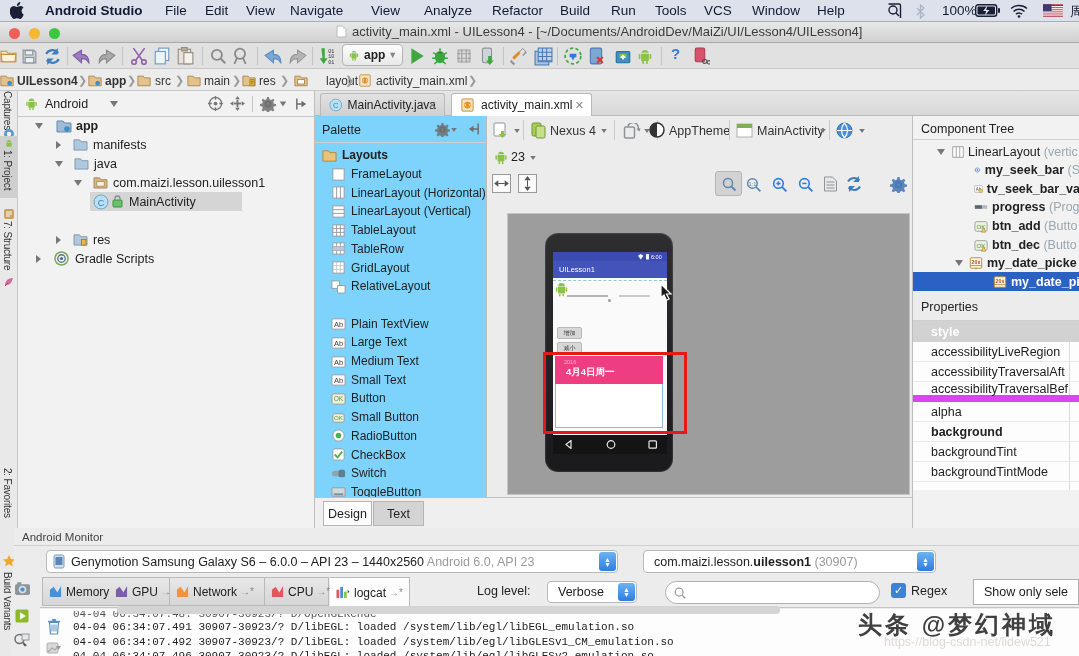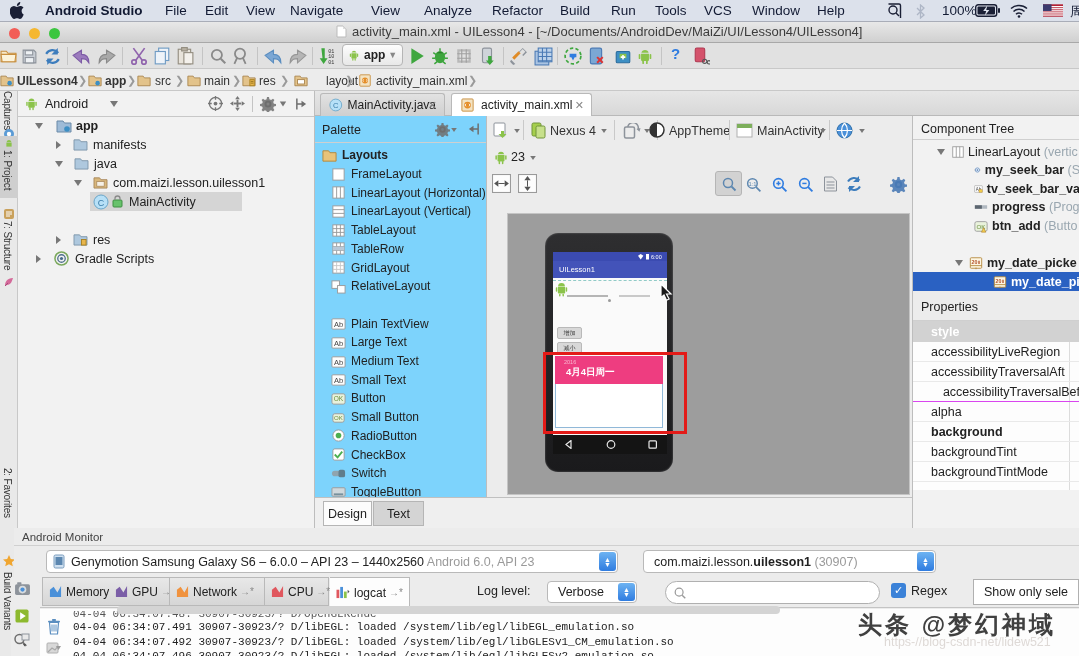--- a/index.html
+++ b/index.html
@@ -776,20 +776,28 @@
       <span style="margin-left:4px;">progress <span style="font-weight:normal;color:#9aa7b0;">(Prog</span></span>
     </div>
   <div class="crow" style="left:0;top:100.4px;width:167px;font-weight:bold;">
       <svg style="margin-left:61px;" width="14" height="14" viewBox="0 0 16 16">
         <rect x="1" y="3" width="14" height="11" rx="2" fill="#e9f2dc" stroke="#9a9a9a"></rect>
         <text x="8" y="11" text-anchor="middle" font-size="7" fill="#6b8f3e" font-weight="normal">OK</text>
         <path d="M11 10l2.5 5h-5z" fill="#f7d24c" stroke="#b3873a" stroke-width="0.8"></path>
       </svg>
       <span style="margin-left:4px;">btn_add <span style="font-weight:normal;color:#9aa7b0;">(Butto</span></span>
     </div>
+  <div class="crow" style="left:0;top:119px;width:167px;font-weight:bold;">
+      <svg style="margin-left:61px;" width="14" height="14" viewBox="0 0 16 16">
+        <rect x="1" y="3" width="14" height="11" rx="2" fill="#e9f2dc" stroke="#9a9a9a"></rect>
+        <text x="8" y="11" text-anchor="middle" font-size="7" fill="#6b8f3e" font-weight="normal">OK</text>
+        <path d="M11 10l2.5 5h-5z" fill="#f7d24c" stroke="#b3873a" stroke-width="0.8"></path>
+      </svg>
+      <span style="margin-left:4px;">btn_dec <span style="font-weight:normal;color:#9aa7b0;">(Butto</span></span>
+    </div>
   <div class="crow" style="left:0;top:137.6px;width:167px;font-weight:bold;">
       <span class="trid" style="margin-left:42px;"></span>
       <svg style="margin-left:6px;" width="14" height="14" viewBox="0 0 16 16">
         <rect x="1.5" y="2" width="13" height="12" rx="1" fill="#fdf6e3" stroke="#b3873a"></rect>
         <text x="8" y="9" text-anchor="middle" font-size="6" fill="#b3522a" font-weight="bold">20॥</text>
         <path stroke="#b3873a" d="M1.5 11h13"></path>
         <path fill="#b3873a" d="M7 13.5h2l-1 2z"></path>
       </svg>
       <span style="margin-left:4px;">my_date_picke</span>
     </div>
@@ -810,21 +818,21 @@
   <div style="position:absolute;left:156px;top:205px;width:1px;height:169px;background:#dcdcdc;"></div>
   <div class="crow" style="left:0;top:205px;width:167px;height:21px;background:#d2d2d2;color:#fff;font-weight:bold;">
       <span style="margin-left:18px;">style</span>
     </div>
   <div class="crow" style="left:0;top:226px;width:167px;height:20px;border-bottom:1px solid #e9e9e9;">
       <span style="margin-left:18px;">accessibilityLiveRegion</span>
     </div>
   <div class="crow" style="left:0;top:246px;width:167px;height:20px;border-bottom:1px solid #e9e9e9;">
       <span style="margin-left:18px;">accessibilityTraversalAft</span>
     </div>
-  <div class="crow" style="left:0;top:266px;width:167px;height:20px;border-bottom:1px solid #d946ef;justify-content:flex-end;">
+  <div class="crow" style="left:0;top:266px;width:167px;height:20px;border-bottom:7px solid #d946ef;">
       <span style="margin-left:18px;">accessibilityTraversalBef</span>
     </div>
   <div class="crow" style="left:0;top:286px;width:167px;height:20px;border-bottom:1px solid #e9e9e9;">
       <span style="margin-left:18px;">alpha</span>
     </div>
   <div class="crow" style="left:0;top:306px;width:167px;height:20px;border-bottom:1px solid #e9e9e9;font-weight:bold;">
       <span style="margin-left:18px;">background</span>
     </div>
   <div class="crow" style="left:0;top:326px;width:167px;height:20px;border-bottom:1px solid #e9e9e9;">
       <span style="margin-left:18px;">backgroundTint</span>

